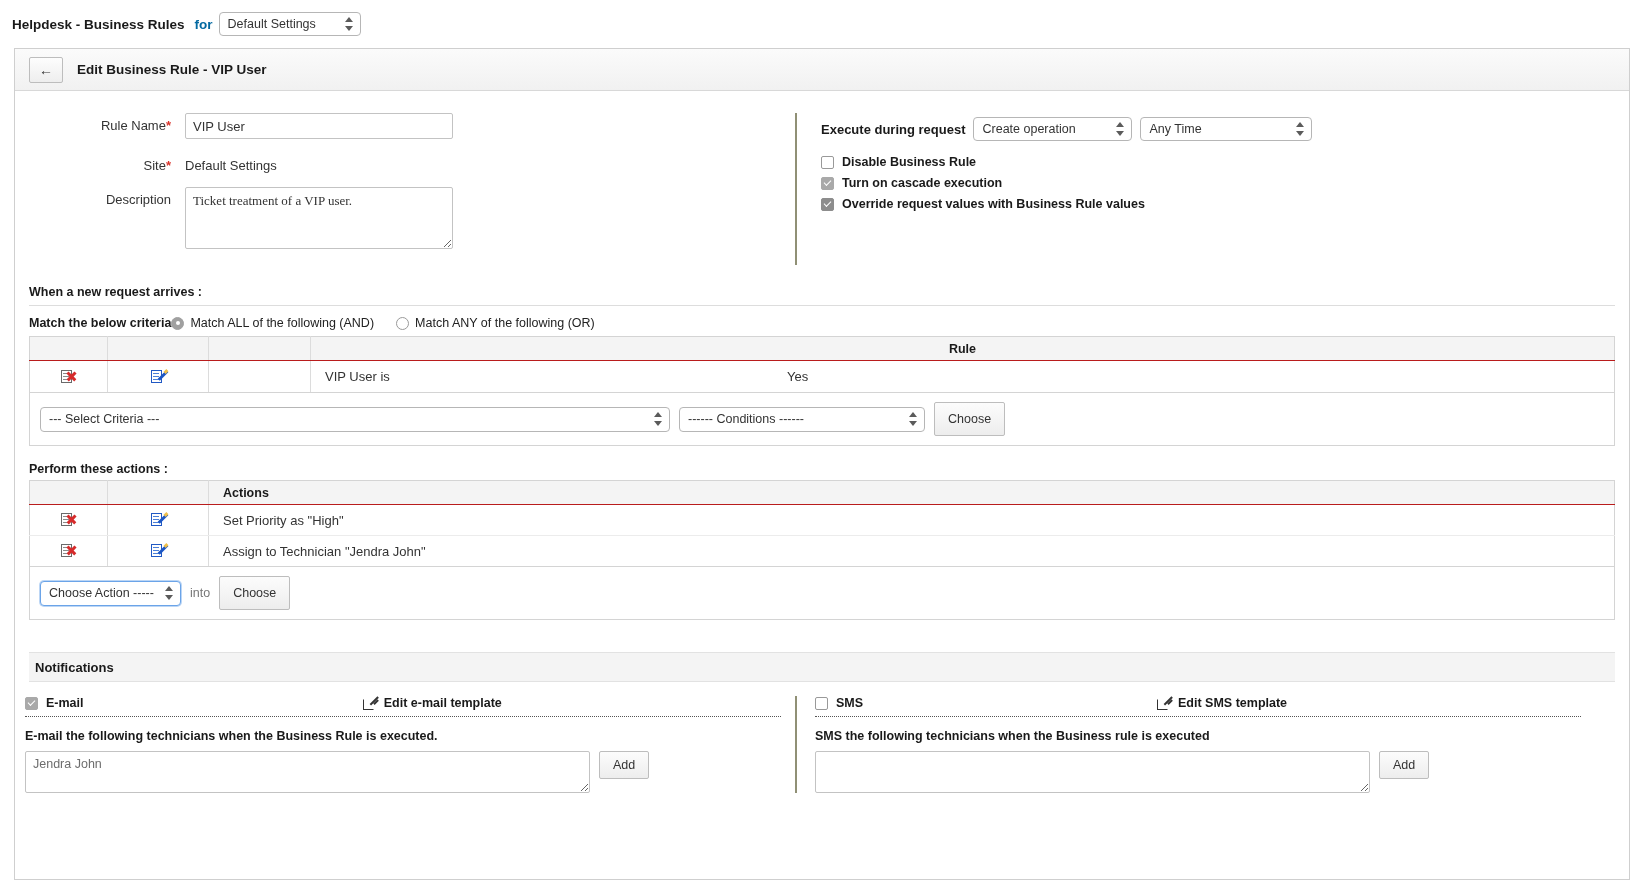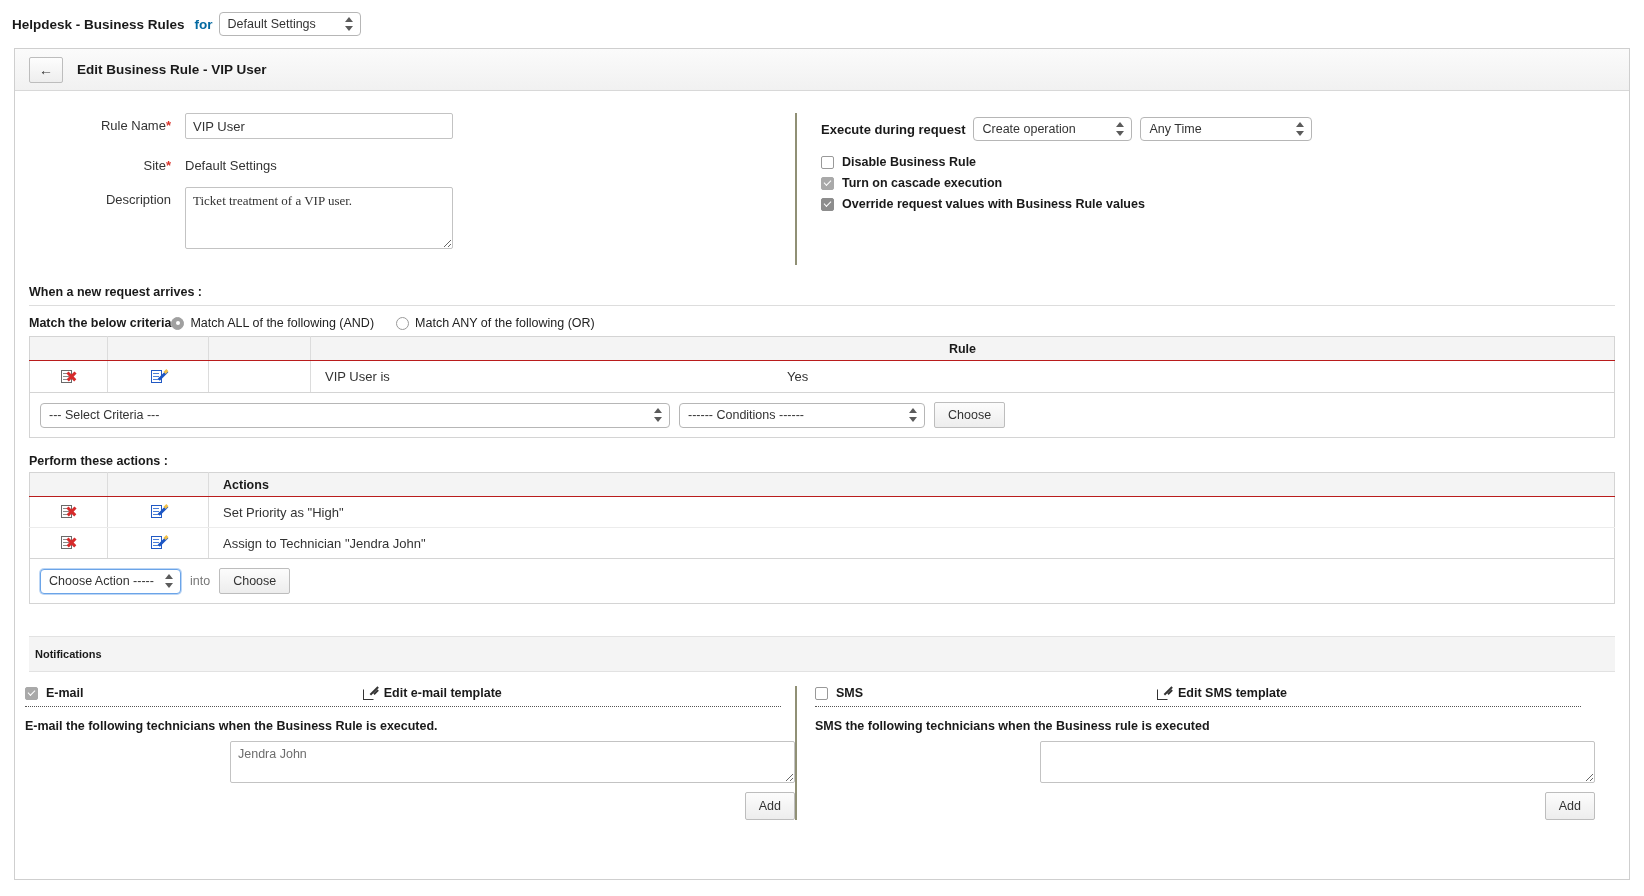--- a/index.html
+++ b/index.html
@@ -147,52 +147,52 @@
   .doc-icon.edit .line { background:#4b7fd8; }
 
   .irow { display:inline-block; cursor:pointer; }
 
   
   .builder {
     margin:0 14px; border:1px solid #d4d4d4; border-top:none;
     padding:9px 10px; display:flex; align-items:center; gap:9px;
   }
   .btn {
-    height:26px; border:1px solid #bdbdbd; border-radius:2px;
+    height:34px; border:1px solid #bdbdbd; border-radius:2px;
     background:linear-gradient(#fcfcfc,#ededed);
     font-family:"Liberation Sans", sans-serif; font-size:12.5px; color:#333;
     padding:0 13px; cursor:pointer;
   }
   .into-lbl { font-size:12.5px; color:#777; }
   .focus-sel { border:1px solid #6ba4e8 !important; box-shadow:0 0 0 1px rgba(107,164,232,.45); }
 
   
   .notif-bar {
     margin:0 14px; background:#f4f4f4; border-top:1px solid #e2e2e2; border-bottom:1px solid #e2e2e2;
-    height:36px; display:flex; align-items:center; padding-left:6px;
-    font-weight:bold; font-size:11px; color:#1a1a1a;
+    height:30px; display:flex; align-items:center; padding-left:6px;
+    font-weight:bold; font-size:13px; color:#1a1a1a;
   }
   .notif-body { display:flex; margin-top:14px; }
   .notif-col { width:780px; padding-left:10px; }
   .notif-sep { width:2px; background:#6b6b47; opacity:.75; margin:0 18px 0 0; }
   .notif-head {
     display:flex; align-items:center; padding-bottom:6px;
     border-bottom:1px dotted #555;
     margin-right:14px;
   }
   .notif-head .cb-lbl { font-weight:bold; font-size:12.5px; color:#1a1a1a; margin-left:8px; }
   .notif-head .tmpl { display:flex; align-items:flex-end; gap:7px; margin-left:auto; margin-right:auto; }
   .notif-head .tmpl .t-lbl { font-weight:bold; font-size:12.5px; color:#1a1a1a; }
   .pencil-sq { width:14px; height:14px; position:relative; display:inline-block; }
   .pencil-sq .sq2 { position:absolute; left:0; bottom:0; width:11px; height:11px; border:1.4px solid #333; border-bottom-color:#333; border-left-color:#333; border-top-color:transparent; border-right-color:transparent; }
   .pencil-sq .pn { position:absolute; right:-1px; top:0px; width:11px; height:1.6px; background:#333; transform:rotate(-45deg); transform-origin:right center; }
   .pencil-sq .pn2 { position:absolute; right:-1px; top:3px; width:6px; height:1.6px; background:#333; transform:rotate(-45deg); transform-origin:right center; }
 
   .notif-desc { font-weight:bold; font-size:12.5px; color:#1a1a1a; margin:12px 0 8px 0; }
-  .notif-input-row { display:flex; align-items:flex-end; gap:9px;flex-direction:column; }
+  .notif-input-row { display:flex; align-items:flex-start; gap:9px; }
   .notif-ta {
     width:565px; height:42px; border:1px solid #c3c3c3; border-radius:2px;
     padding:5px 7px; font-family:"Liberation Sans", sans-serif; font-size:12.5px; color:#6d6d6d;
     resize:both; background:#fff;
   }
   .notif-ta.sms { width:555px; }
 </style>
 </head>
 <body>
 

